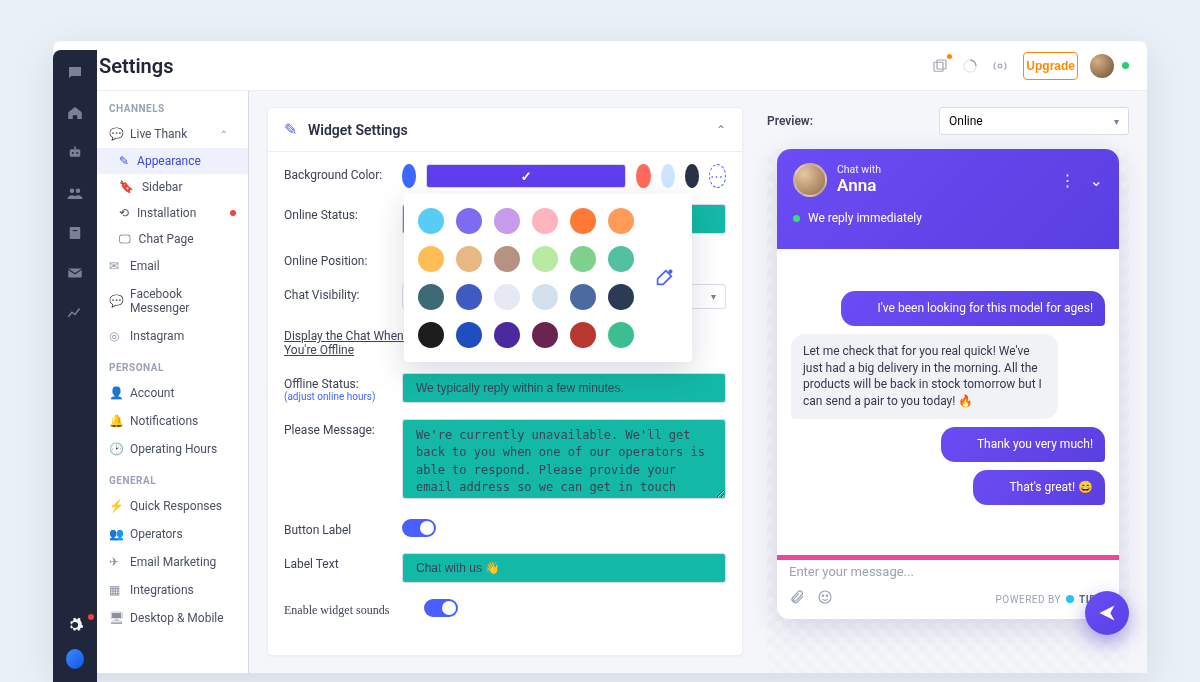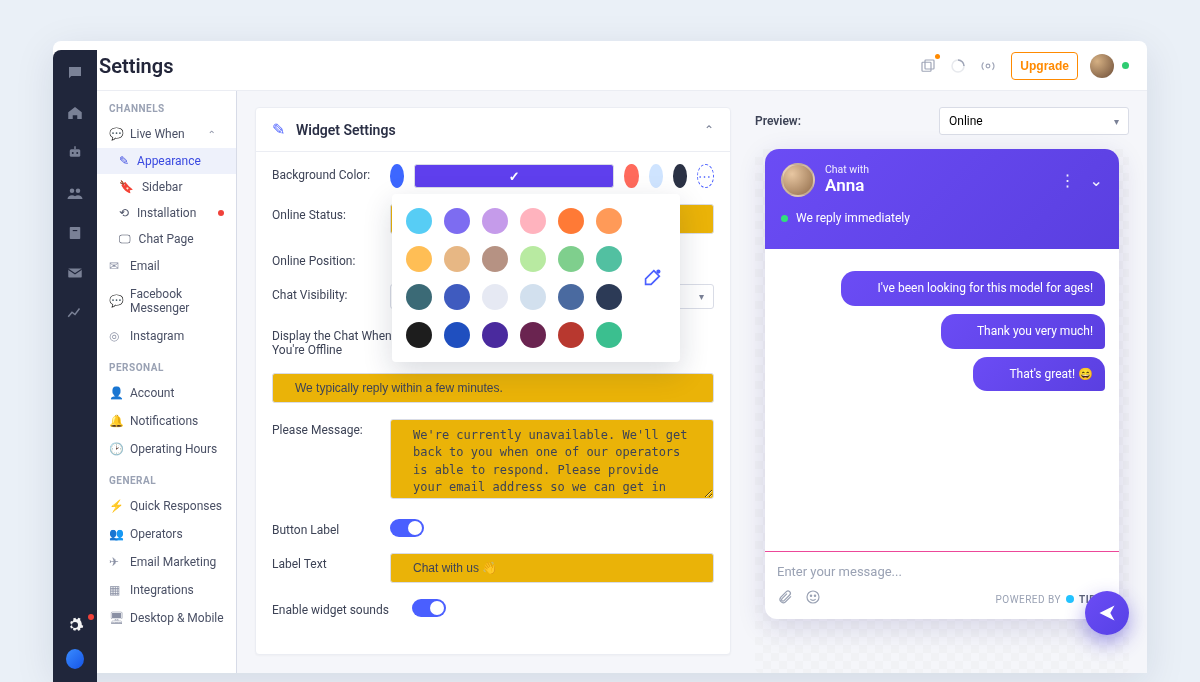--- a/index.html
+++ b/index.html
@@ -8,38 +8,38 @@
 
   
   .header { display: flex; align-items: center; height: 50px; padding: 0 18px; border-bottom: 1px solid #ebedf3; }
   .header-title { display: flex; align-items: center; gap: 10px; }
   .header-title .gear { width: 18px; height: 18px; color: #c9ccd9; }
   .header-title .label { font-size: 20px; font-weight: 600; color: #23263a; }
   .header-spacer { flex: 1; }
   .header-icons { display: flex; align-items: center; gap: 12px; margin-right: 14px; color: #a0a6b8; }
   .hdr-icn { position: relative; width: 18px; height: 18px; display:flex; align-items:center; justify-content:center; }
   .dot-orange { position: absolute; top: -3px; right: -3px; width: 5px; height: 5px; border-radius: 50%; background: #ff8a00; }
-  .upgrade-btn { border: 1px solid #ff8a00; color: #ff8a00; background: #fff; font-weight: 600; font-size: 12px; padding: 6px 8px; border-radius: 4px; cursor: pointer; }
+  .upgrade-btn { border: 1px solid #ff8a00; color: #ff8a00; background: #fff; font-weight: 600; font-size: 12px; padding: 6px 2px; border-radius: 4px; cursor: pointer; }
   .avatar { width: 24px; height: 24px; border-radius: 50%; background: radial-gradient(circle at 30% 30%, #d5b083, #6d4d37); margin-left: 12px; }
   .online-dot-hdr { width: 7px; height: 7px; border-radius: 50%; background: #2ecc71; margin-left: 8px; }
 
   
   .rail { position: absolute; left: 53px; top: 50px; width: 44px; height: 632px; background: #20263b; border-radius: 8px 0 0 0; display: flex; flex-direction: column; align-items: center; padding-top: 14px; gap: 22px; color: #7a8196; z-index: 50; }
   .rail-icon { width: 18px; height: 18px; display:flex; align-items:center; justify-content:center; position: relative; cursor:pointer; }
   .rail-spacer { flex: 1; }
   .rail-bottom { display:flex; flex-direction:column; align-items:center; gap:16px; padding-bottom:14px; }
   .rail .active { color: #fff; }
   .rail .active-dot { position:absolute; width:6px; height:6px; border-radius:50%; background:#f0413a; top:-2px; right:-10px; }
   .rail .logo { width:20px; height:20px; border-radius:50%; background: linear-gradient(135deg,#3a8cff,#1553e6); }
 
   
   .body { flex:1; display:flex; min-height:0; margin-left: 44px; }
 
   
-  .sbar { width: 140px; border-right: 1px solid #d7dbe7; overflow:auto; background:#fff; }
+  .sbar { width: 152px; border-right: 1px solid #d7dbe7; overflow:auto; background:#fff; }
   .sect-label { font-size: 10px; font-weight: 700; letter-spacing: 0.05em; color:#9aa2b4; padding: 12px 12px 6px; }
   .sitem { display:flex; align-items:center; gap:8px; padding: 7px 12px; font-size: 12px; color:#4a5065; cursor:pointer; position:relative; }
   .sitem .ic { width:13px; display:inline-flex; color:#8a90a4; }
   .sitem.exp::after { content:''; }
   .sitem .caret { margin-left:auto; color:#8a90a4; font-size:10px; }
   .subitem { display:flex; align-items:center; gap:8px; padding: 6px 12px 6px 22px; font-size: 12px; color:#4a5065; cursor:pointer; position:relative; }
   .subitem.active { background:#eef1fb; color:#3a49e0; }
   .subitem.active .ic { color:#3a49e0; }
   .subitem .red-dot { width:6px; height:6px; border-radius:50%; background:#f0413a; margin-left:auto; }
 
@@ -56,21 +56,21 @@
   .frow { display:flex; align-items:flex-start; margin-bottom: 16px; }
   .flabel { width: 118px; min-width:118px; font-size: 12px; color:#3d4356; padding-top:4px; }
   .flabel small { display:block; color:#3d67ff; font-size:10px; cursor:pointer; }
   .fctrl { flex:1; min-width:0; }
 
   .color-row { display:flex; gap:10px; align-items:center; }
   .swatch { width:24px; height:24px; border-radius:50%; cursor:pointer; position:relative; }
   .swatch.sel::after { content:'✓'; position:absolute; inset:0; display:flex; align-items:center; justify-content:center; color:#fff; font-size:13px; font-weight:700; }
   .swatch-more { width:24px; height:24px; border-radius:50%; border:1.5px dashed #4a5fff; display:flex; align-items:center; justify-content:center; color:#4a5fff; font-size:13px; letter-spacing:2px; cursor:pointer; }
 
-  .tinput { width: 100%; border:1px solid #d9dce6; border-radius:3px; padding: 7px 22px; font-size:12px; color:#3d4356; background:#eab308; }
+  .tinput { width: 100%; border:1px solid #d9dce6; border-radius:3px; padding: 7px 13px; font-size:12px; color:#3d4356; background:#14b8a6; }
   textarea.tinput { resize: vertical; height: 80px; line-height:1.45; }
 
   .sel { width:100%; border:1px solid #d9dce6; border-radius:3px; padding: 6px 9px; font-size:12px; background:#fff; display:flex; align-items:center; justify-content:space-between; cursor:pointer; }
   .sel .caret { color:#7a8196; font-size:10px; }
 
   .toggle { width:34px; height:18px; border-radius:10px; background:#4a5fff; position:relative; cursor:pointer; }
   .toggle::after { content:''; position:absolute; width:14px; height:14px; border-radius:50%; background:#fff; top:2px; right:2px; }
 
   
   .popover { position:absolute; left: 136px; top: 42px; width: 288px; background:#fff; border-radius:4px; box-shadow: 0 10px 30px rgba(20,30,60,0.16); padding: 14px 16px 14px 14px; display:flex; gap:18px; align-items:flex-start; z-index:20; }
@@ -80,39 +80,39 @@
   .pop-custom { width:24px; height:24px; display:flex; align-items:center; justify-content:center; color:#4a5fff; align-self:center; }
 
   
   .preview-col { flex:1; min-width:0; display:flex; flex-direction:column; }
   .preview-hdr { display:flex; align-items:center; gap: 12px; margin-bottom: 14px; }
   .preview-hdr .pvlbl { font-size:12px; color:#3d4356; font-weight:600; }
   .preview-hdr .sel { width: 190px; margin-left:auto; }
 
   .phone-wrap { flex:1; position:relative; }
   .checker { position:absolute; inset:0; background-image: linear-gradient(45deg,#f1f2f5 25%,transparent 25%),linear-gradient(-45deg,#f1f2f5 25%,transparent 25%),linear-gradient(45deg,transparent 75%,#f1f2f5 75%),linear-gradient(-45deg,transparent 75%,#f1f2f5 75%); background-size:16px 16px; background-position:0 0,0 8px,8px -8px,-8px 0; border-radius:6px; }
-  .widget { position:absolute; left:10px; right:10px; top:0; bottom:54px; background:#fff; border-radius:14px 14px 12px 12px; overflow:hidden; box-shadow:0 8px 28px rgba(40,30,120,0.15); display:flex; flex-direction:column; }
+  .widget { position:absolute; left:10px; right:10px; top:0; bottom:54px; background:#fff; border-radius:14px 14px 12px 12px; overflow:hidden; box-shadow:0 8px 28px rgba(40,30,120,0.15); display:flex; flex-direction:column;gap:20px; }
   .whead { background: linear-gradient(135deg,#6b4cf5,#5a3fe0); color:#fff; padding: 14px 16px 24px; }
   .whead-top { display:flex; align-items:center; gap:10px; }
   .whead .op-avatar { width:34px; height:34px; border-radius:50%; background: radial-gradient(circle at 30% 30%,#e8c7a2,#8f6a48); border:2px solid rgba(255,255,255,0.35); }
   .whead .titles { line-height:1.15; }
   .whead .titles .sub { font-size:10.5px; opacity:0.9; }
   .whead .titles .name { font-size:17px; font-weight:600; }
   .whead .actions { margin-left:auto; display:flex; gap:14px; align-items:center; }
   .whead .actions span { cursor:pointer; opacity:0.9; }
   .wstatus { display:flex; align-items:center; gap:8px; margin-top:14px; font-size:12px; }
   .wstatus .d { width:7px; height:7px; border-radius:50%; background:#30e07a; }
 
   .wbody { flex:1; padding: 14px 14px 4px; overflow:hidden; background:#fff; display:flex; flex-direction:column; gap:8px; }
   .wbody::before { content:''; display:block; height:0; }
   .msg { max-width: 85%; font-size:12px; line-height:1.4; padding:9px 12px; border-radius:14px; }
   .msg.me { background: linear-gradient(135deg,#6b4cf5,#5a3fe0); color:#fff; align-self:flex-end; border-bottom-right-radius:4px;padding-left:36px; }
   .msg.op { background:#f1f2f6; color:#33384d; align-self:flex-start; border-bottom-left-radius:4px; }
 
-  .wfoot { border-top:1px solid #ec4899; padding: 12px 12px 10px; }
+  .wfoot { border-top:5px solid #ec4899; padding: 4px 12px 10px; }
   .wfoot .ph { font-size:13px; color:#9aa2b4; margin-bottom:10px; }
   .wfoot .row { display:flex; align-items:center; gap:12px; color:#9aa2b4; }
   .wfoot .row .pow { margin-left:auto; font-size:10px; letter-spacing:0.05em; color:#9aa2b4; display:flex; align-items:center; gap:5px; }
   .wfoot .row .pow .tlg { width:8px; height:8px; border-radius:50%; background:#23c3ff; }
   .send-fab { position:absolute; right:0; bottom:38px; width:44px; height:44px; border-radius:50%; background: linear-gradient(135deg,#6b4cf5,#5641e6); box-shadow:0 8px 20px rgba(70,55,210,0.45); display:flex; align-items:center; justify-content:center; color:#fff; cursor:pointer; }
 
   .icon-svg { width:100%; height:100%; }
 
   
 </style>
@@ -213,21 +213,21 @@
     <div class="online-dot-hdr"></div>
   </div>
 
   <div class="body">
 
     <div class="sbar">
       <div class="sect-label">CHANNELS</div>
 
       <div class="sitem exp">
         <span class="ic">💬</span>
-        <span>Live When</span>
+        <span>Live Thank</span>
         <span class="caret">⌃</span>
       </div>
       <div class="subitem active">
         <span class="ic">✎</span>
         <span>Appearance</span>
       </div>
       <div class="subitem">
         <span class="ic">🔖</span>
         <span>Sidebar</span>
       </div>
@@ -328,46 +328,47 @@
               <div class="flabel">Chat Visibility:</div>
               <div class="fctrl">
                   <div class="sel">
                     <span></span>
                     <span class="caret">▾</span>
                   </div>
                 </div>
             </div>
 
             <div class="frow">
-              <div class="flabel" style="width:140px;min-width:140px;">Display the Chat When You're Offline</div>
+              <div class="flabel" style="width:140px;min-width:140px;text-decoration:underline;">Display the Chat When You're Offline</div>
               <div class="fctrl"></div>
             </div>
 
             <div class="frow">
+              <div class="flabel"><span>Offline Status:</span><small>(adjust online hours)</small></div>
               <div class="fctrl"><input class="tinput" value="We typically reply within a few minutes." style=""></div>
             </div>
 
             <div class="frow">
               <div class="flabel">Please Message:</div>
               <div class="fctrl"><textarea class="tinput" id="offmsg" style="">We're currently unavailable. We'll get back to you when one of our operators is able to respond. Please provide your email address so we can get in touch with you.</textarea></div>
             </div>
 
             <div class="frow">
               <div class="flabel">Button Label</div>
               <div class="fctrl">
                   <div class="toggle"></div>
                 </div>
             </div>
 
             <div class="frow">
               <div class="flabel">Label Text</div>
               <div class="fctrl"><input class="tinput" value="Chat with us 👋" style=""></div>
             </div>
 
-            <div class="frow" style="margin-bottom:21px;">
+            <div class="frow" style="margin-bottom:21px;font-family:Liberation Serif, serif;">
               <div class="flabel" style="width:140px;min-width:140px;">Enable widget sounds</div>
               <div class="fctrl">
                   <div class="toggle"></div>
                 </div>
             </div>
 
             <div class="popover">
               <div class="pop-grid" id="pop-grid">
                   <div class="pop-sw" style="background: rgb(87, 205, 245);"></div>
                   <div class="pop-sw" style="background: rgb(125, 108, 241);"></div>
@@ -429,20 +430,21 @@
                   <span>⌄</span>
                 </div>
               </div>
               <div class="wstatus">
                 <span class="d"></span>
                 <span>We reply immediately</span>
               </div>
             </div>
             <div class="wbody" id="wbody">
                 <div class="msg me">I've been looking for this model for ages!</div>
+                <div class="msg op">Let me check that for you real quick! We've just had a big delivery in the morning. All the products will be back in stock tomorrow but I can send a pair to you today! 🔥</div>
                 <div class="msg me">Thank you very much!</div>
                 <div class="msg me">That's great! 😄</div>
               </div>
             <div class="wfoot">
               <div class="ph">Enter your message...</div>
               <div class="row">
                 <span><svg width="16" height="16" viewBox="0 0 24 24" fill="none" stroke="currentColor" stroke-width="1.8">
                       <path d="M21 11l-8.5 8.5a5 5 0 01-7-7L14 4a3.5 3.5 0 115 5l-8.5 8.5a2 2 0 11-3-3L15 7"></path>
                     </svg></span>
                 <span><svg width="16" height="16" viewBox="0 0 24 24" fill="none" stroke="currentColor" stroke-width="1.8">

